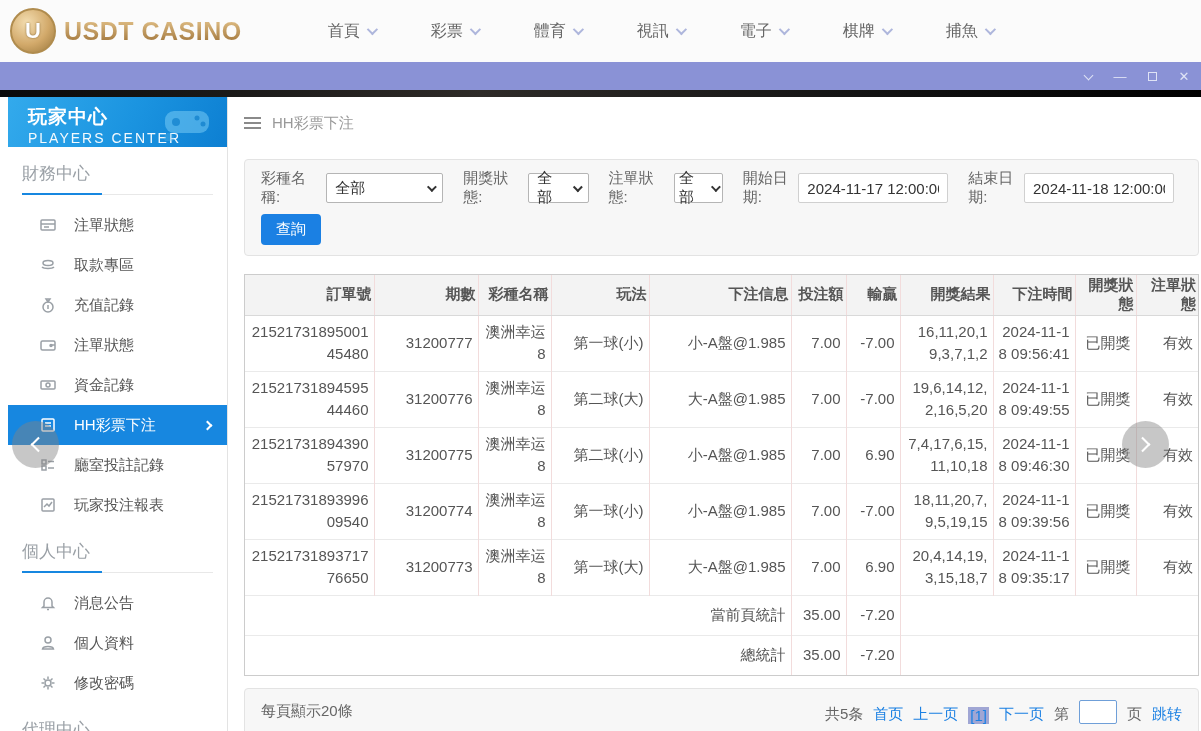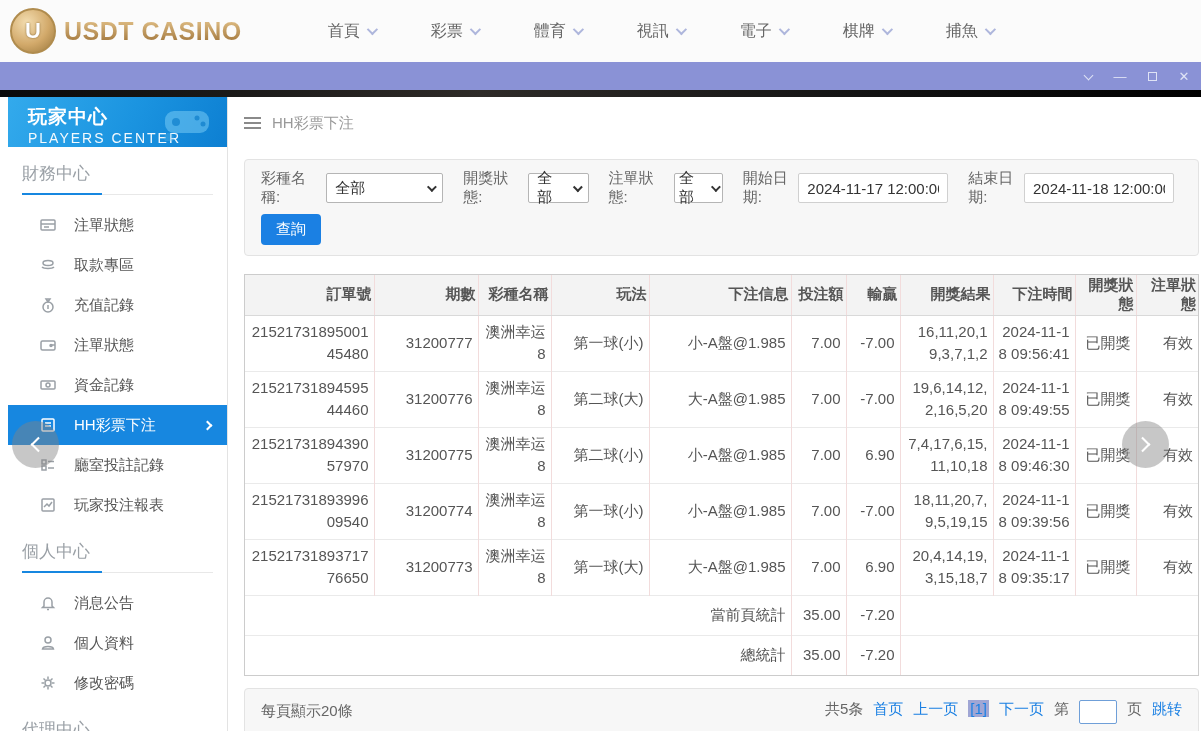--- a/index.html
+++ b/index.html
@@ -94,21 +94,21 @@
   tbody td { height:56px; border-left:1px solid #f2dcdc; border-top:1px solid #eaeaea;
     padding:4px 5px; word-break:break-all; line-height:1.45; }
   thead th:first-child, tbody td:first-child { border-left:none; }
   tbody tr:first-child td { border-top:none; }
   tr.summary td { height:40px; }
 
   
   .footer-panel { margin-top:12px; background:#f7f7f7; border:1px solid #e3e3e3;
     border-radius:4px; height:47px; display:flex; align-items:center;
     justify-content:space-between; padding:0 16px; font-size:15px; color:#666; }
-  .pager { display:flex; align-items:flex-start; gap:10px; }
+  .pager { display:flex; align-items:flex-end; gap:10px; }
   .pager a { color:#1b80e3; text-decoration:none; cursor:pointer; }
   .pager .cur { color:#1b80e3; background:#a0a6d4; padding:0 2px; }
   .page-input { width:38px; height:24px; border:1px solid #6f9fd8; border-radius:2px;
     font-size:14px; text-align:center; font-family:inherit; background:#fff; }
 </style>
 </head>
 <body>
 
 <div class="topnav">
   <div class="logo">

